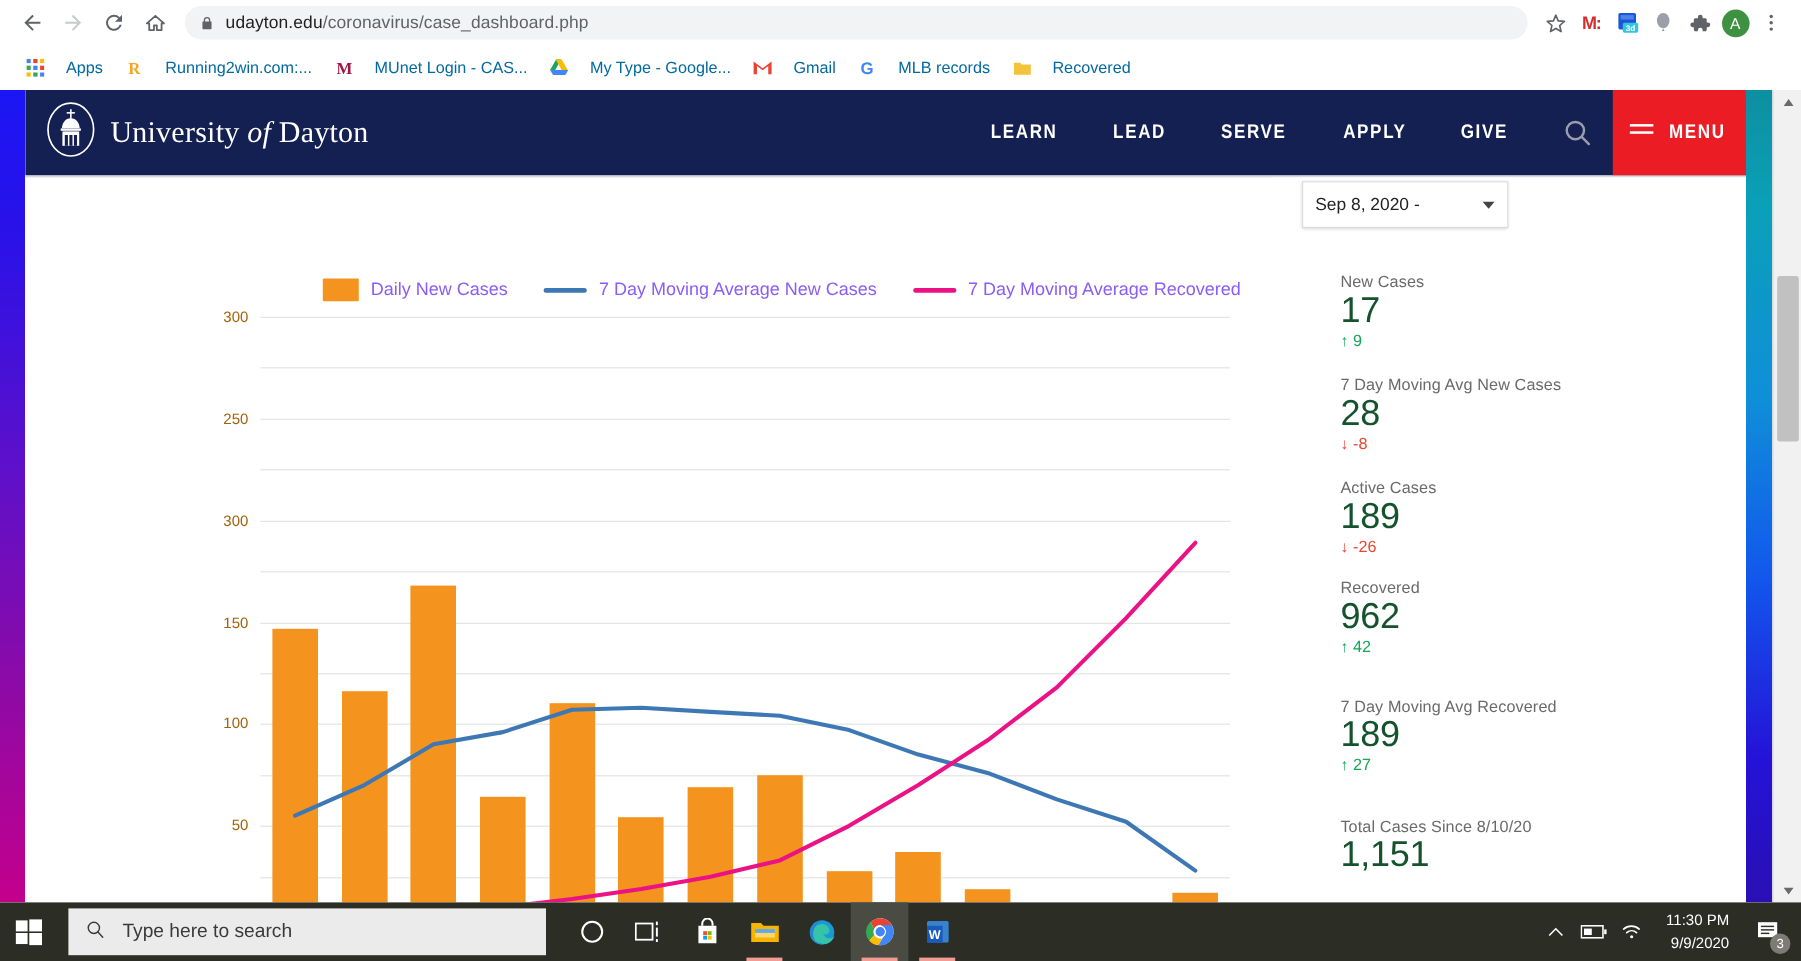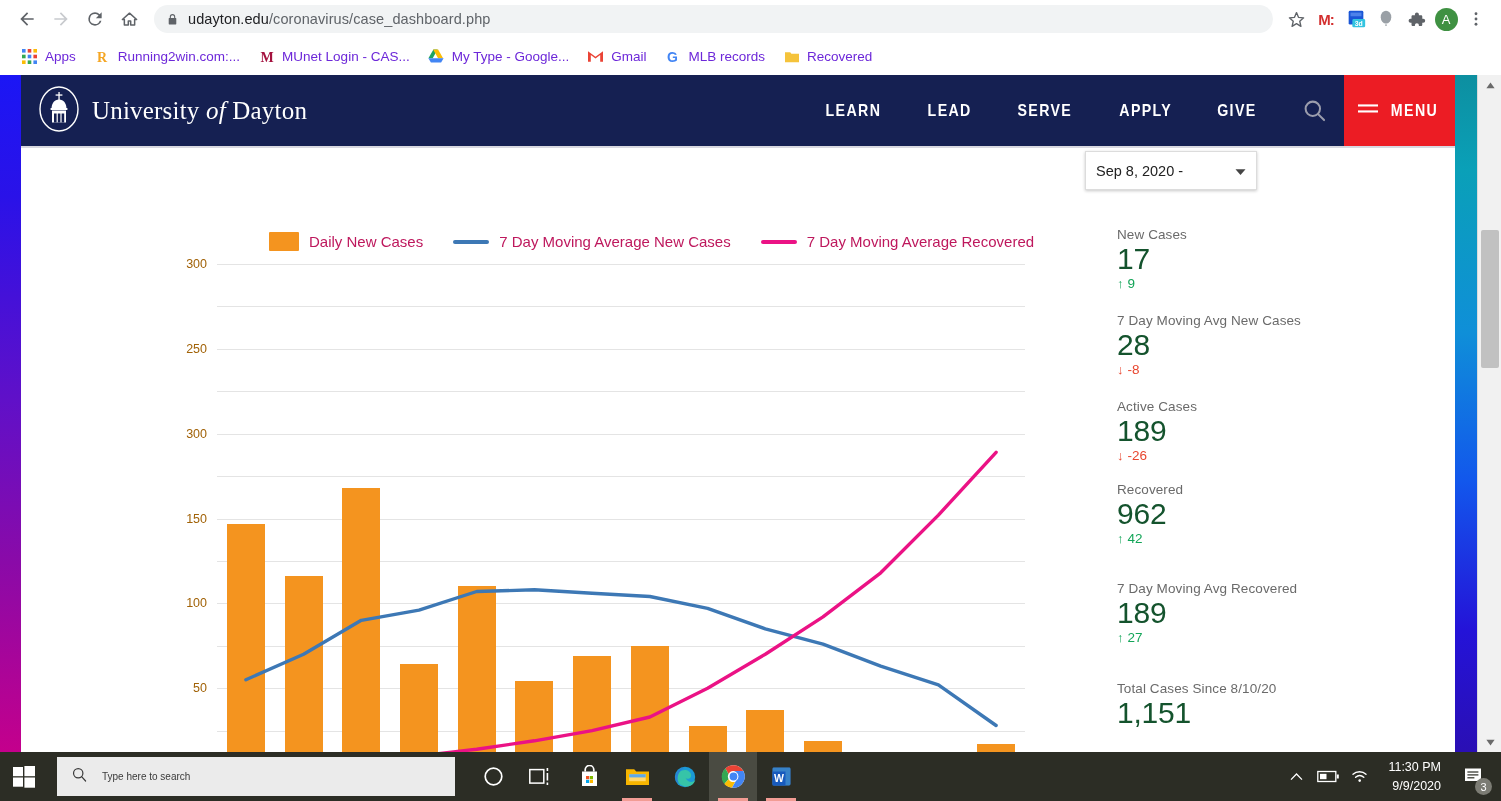--- a/index.html
+++ b/index.html
@@ -25,21 +25,21 @@
   #omnibox-text {
     font-size: 14.5px; color: #202124; white-space: nowrap; overflow: hidden;
     margin-left: 9px; letter-spacing: .1px;
   }
   #omnibox-text .dim { color: #5f6368; }
   #toolbar-right { display: flex; align-items: center; flex: 0 0 auto; }
   .tb-icon { width: 30px; height: 30px; display:flex; align-items:center; justify-content:center; cursor:pointer; position:relative; }
 
   #bookmarks-row { height: 37px; display: flex; align-items: center; padding: 0 12px; gap: 0; }
   .bm { display: flex; align-items: center; height: 26px; padding: 0 9px; cursor: pointer; flex: 0 0 auto; }
-  .bm-label { font-size: 13.5px; color: #6d28d9; margin-left: 7px; white-space: nowrap; }
+  .bm-label { font-size: 13.5px; color: #0369a1; margin-left: 17px; white-space: nowrap; }
   .bm-ico { width: 17px; height: 17px; flex: 0 0 17px; display:flex; align-items:center; justify-content:center; }
 
   
   #viewport { position: relative; width: 1501px; height: 677px; background: #fff; overflow: hidden; }
   #edge-left { position: absolute; left: 0; top: 0; width: 21px; height: 677px;
     background: linear-gradient(180deg,#1b16f5 0%,#2a12e8 18%,#6010c8 48%,#8a0aa8 72%,#c4008c 100%); }
   #edge-right { position: absolute; right: 24px; top: 0; width: 22px; height: 677px;
     background: linear-gradient(180deg,#0d8fa0 0%,#0aa0b8 14%,#0f8fd8 38%,#1257ec 60%,#2413d8 82%,#2a0fb4 100%); }
 
   
@@ -69,21 +69,21 @@
   #ud-header-rule { height: 2px; background: #d8d8e0; }
 
   
   #dashboard { position: relative; height: 604px; background: #fff; }
 
   #chart-area { position: absolute; left: 0; top: 0; width: 1010px; height: 604px; }
   #legend { position: absolute; left: 248px; top: 84px; display: flex; align-items: center; gap: 0; }
   .lg-item { display: flex; align-items: center; margin-right: 30px; cursor: pointer; }
   .lg-swatch-bar { width: 30px; height: 19px; border-radius: 1px; }
   .lg-swatch-line { width: 36px; height: 4px; border-radius: 2px; }
-  .lg-label { font-size: 15px; color: #be185d; margin-left: 10px; white-space: nowrap; }
+  .lg-label { font-size: 15px; color: #8b5cf6; margin-left: 10px; white-space: nowrap; }
 
   #plot { position: absolute; left: 196px; top: 116px; width: 808px; height: 509px; }
   .gridline { position: absolute; left: 0; width: 808px; height: 1px; background: #e4e4e4; }
   .ytick {
     position: absolute; right: 100%; margin-right: 10px; font-size: 12.5px;
     color: #a16207; transform: translateY(-50%); white-space: nowrap;
   }
   .bar { position: absolute; bottom: 0; background: #f4941f; }
   #lines-svg { position: absolute; left: 0; top: 0; overflow: visible; }
 
@@ -103,21 +103,21 @@
   .stat-delta.down { color: #e8462f; }
   .delta-arrow { font-size: 13px; line-height: 1; }
 
   
   #taskbar { width: 1501px; height: 49px; background: #2c2d25; display: flex; align-items: center; position: relative; }
   #start-btn { width: 48px; height: 49px; display: flex; align-items: center; justify-content: center; cursor: pointer; }
   #tb-search {
     width: 398px; height: 39px; background: #ebebeb; display: flex; align-items: center;
     padding: 0 14px; cursor: text; margin-left: 9px;
   }
-  #tb-search-text { font-size: 10px; color: #3a3a3a; margin-left: 14px; }
+  #tb-search-text { font-size: 16px; color: #3a3a3a; margin-left: 14px; }
   #tb-apps { display: flex; align-items: center; margin-left: 14px; }
   .tb-app { width: 48px; height: 49px; display: flex; align-items: center; justify-content: center; cursor: pointer; position: relative; }
   .tb-app.active { background: #4a4b42; }
   .tb-underline { position: absolute; bottom: 0; left: 9px; width: 30px; height: 3px; background: #f29c94; }
   #tray { margin-left: auto; display: flex; align-items: center; height: 49px; padding-right: 6px; }
   .tray-ico { width: 32px; height: 49px; display: flex; align-items: center; justify-content: center; cursor: pointer; }
   #tray-clock { display: flex; flex-direction: column; align-items: flex-end; justify-content: center;
     color: #fff; font-size: 12.5px; line-height: 1.45; padding: 0 12px; cursor: pointer; }
   #notif-btn { width: 42px; height: 49px; display: flex; align-items: center; justify-content: center; cursor: pointer; position: relative; }
   #notif-badge {

